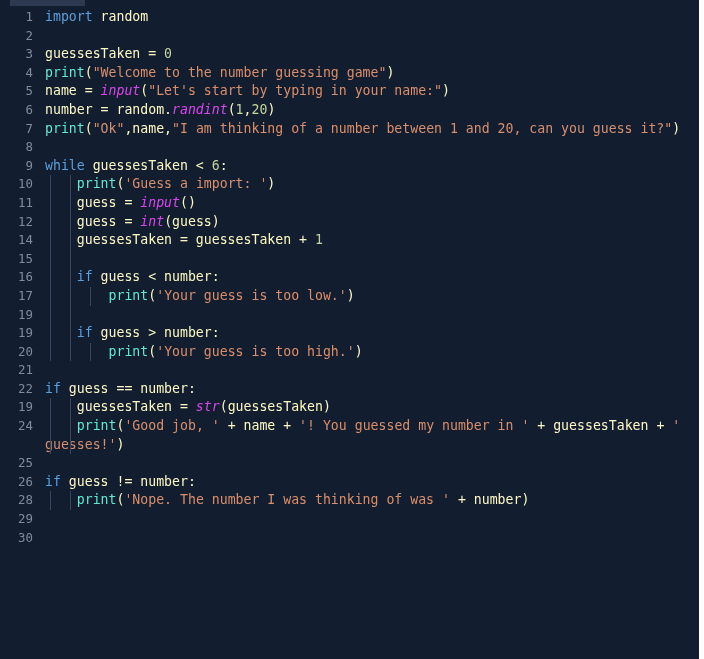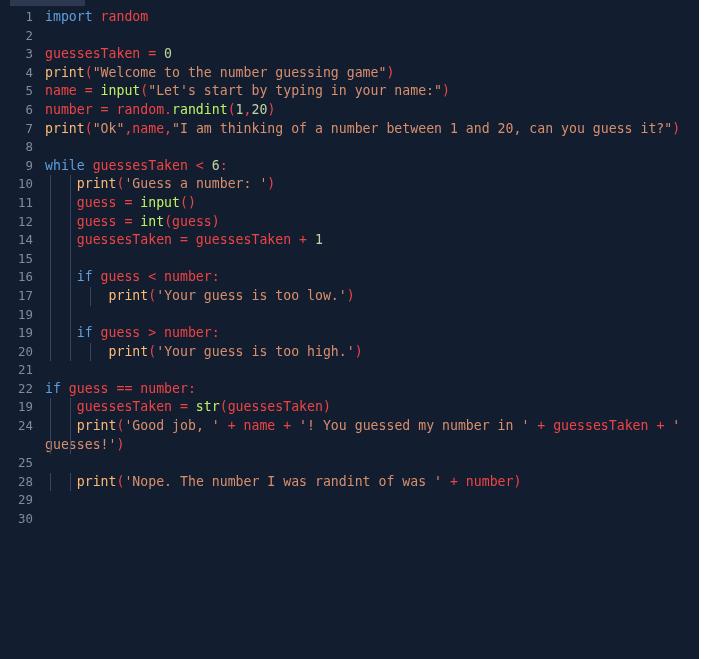--- a/index.html
+++ b/index.html
@@ -81,25 +81,25 @@
     bottom: 0;
     width: 1px;
     background: #3a4561;
   }
   .g1 { left: 17px; }
   .g2 { left: 37px; }
   .g3 { left: 57px; }
 
   
   .kw   { color: #5c9fdd; }          
-  .fn   { color: #fdba74; }          
-  .bi   { color: #bef264; }          
+  .fn   { color: #5eead4; }          
+  .bi   { color: #d946ef; font-style: italic; }          
   .str  { color: #d98f6c; }          
   .num  { color: #c3d6a0; }          
-  .pl   { color: #ef4444; }
+  .pl   { color: #fef9c3; }
 
   
   #right-edge {
     position: absolute;
     left: 699px;
     top: 0;
     width: 5px;
     height: 659px;
     background: #ffffff;
   }
@@ -141,21 +141,21 @@
       <div class="code-line">
         <div class="gutter">8</div>
         <div class="line-body"><span>&nbsp;</span></div>
       </div>
       <div class="code-line">
         <div class="gutter">9</div>
         <div class="line-body"><span class="kw">while</span><span class="pl"> guessesTaken &lt; </span><span class="num">6</span><span class="pl">:</span></div>
       </div>
       <div class="code-line">
         <div class="gutter">10</div>
-        <div class="line-body"><span class="guide g1"></span><span class="guide g2"></span><span class="pl">    </span><span class="fn">print</span><span class="pl">(</span><span class="str">'Guess a number: '</span><span class="pl">)</span></div>
+        <div class="line-body"><span class="guide g1"></span><span class="guide g2"></span><span class="pl">    </span><span class="fn">print</span><span class="pl">(</span><span class="str">'Guess a import: '</span><span class="pl">)</span></div>
       </div>
       <div class="code-line">
         <div class="gutter">11</div>
         <div class="line-body"><span class="guide g1"></span><span class="guide g2"></span><span class="pl">    guess = </span><span class="bi">input</span><span class="pl">()</span></div>
       </div>
       <div class="code-line">
         <div class="gutter">12</div>
         <div class="line-body"><span class="guide g1"></span><span class="guide g2"></span><span class="pl">    guess = </span><span class="bi">int</span><span class="pl">(guess)</span></div>
       </div>
       <div class="code-line">
@@ -200,22 +200,26 @@
       </div>
       <div class="code-line">
         <div class="gutter">24</div>
         <div class="line-body"><span class="guide g1"></span><span class="guide g2"></span><span class="pl">    </span><span class="fn">print</span><span class="pl">(</span><span class="str">'Good job, '</span><span class="pl"> + name + </span><span class="str">'! You guessed my number in '</span><span class="pl"> + guessesTaken + </span><span class="str">' guesses!'</span><span class="pl">)</span></div>
       </div>
       <div class="code-line">
         <div class="gutter">25</div>
         <div class="line-body"><span>&nbsp;</span></div>
       </div>
       <div class="code-line">
+        <div class="gutter">26</div>
+        <div class="line-body"><span class="kw">if</span><span class="pl"> guess != number:</span></div>
+      </div>
+      <div class="code-line">
         <div class="gutter">28</div>
-        <div class="line-body"><span class="guide g1"></span><span class="guide g2"></span><span class="pl">    </span><span class="fn">print</span><span class="pl">(</span><span class="str">'Nope. The number I was randint of was '</span><span class="pl"> + number)</span></div>
+        <div class="line-body"><span class="guide g1"></span><span class="guide g2"></span><span class="pl">    </span><span class="fn">print</span><span class="pl">(</span><span class="str">'Nope. The number I was thinking of was '</span><span class="pl"> + number)</span></div>
       </div>
       <div class="code-line">
         <div class="gutter">29</div>
         <div class="line-body"><span>&nbsp;</span></div>
       </div>
       <div class="code-line">
         <div class="gutter">30</div>
         <div class="line-body"><span>&nbsp;</span></div>
       </div>
     </div>

